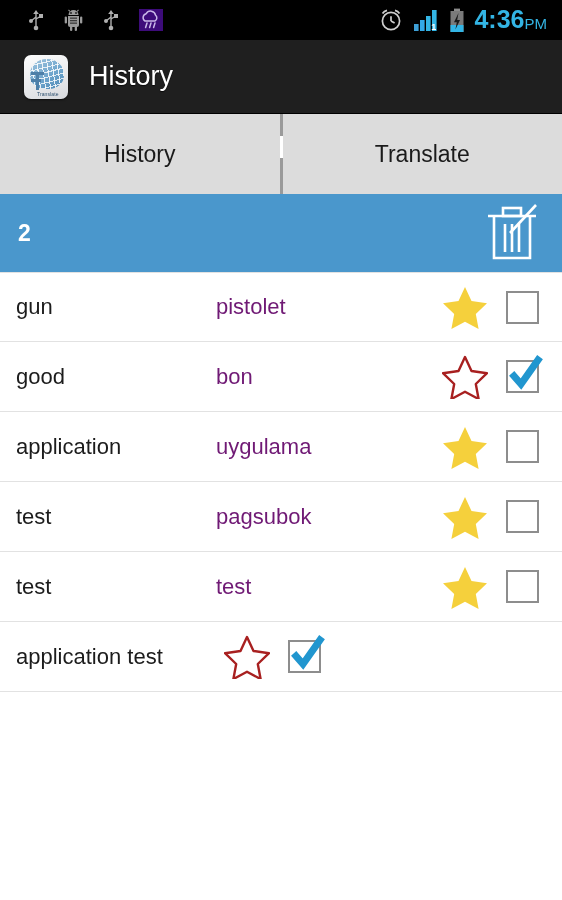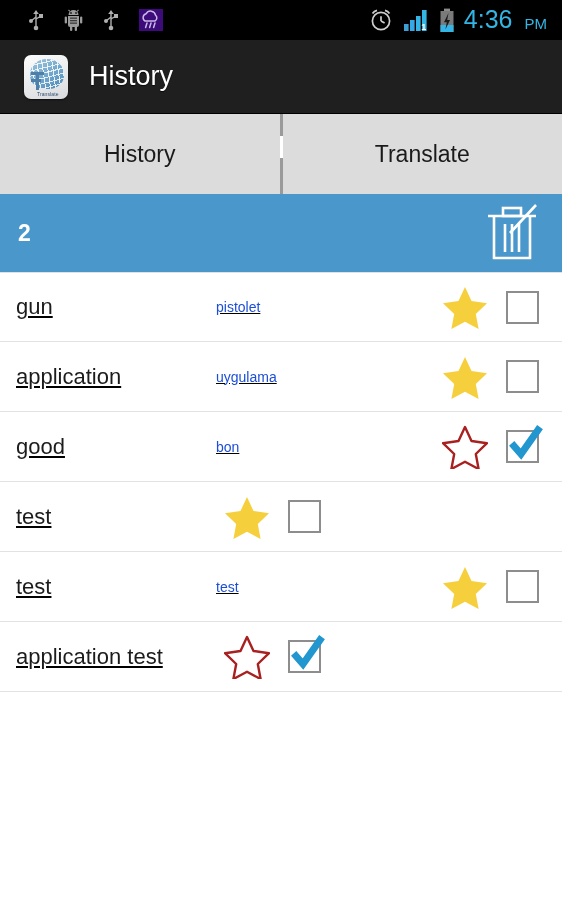--- a/index.html
+++ b/index.html
@@ -14,24 +14,24 @@
   
   .statusbar {
     height:40px; background:#000000; flex:0 0 40px;
     display:flex; align-items:center; padding:0 10px;
   }
   .sb-left { display:flex; align-items:center; gap:20px; padding-left:18px; }
   .sb-spacer { flex:1; }
   .sb-right { display:flex; align-items:center; gap:9px; padding-right:5px; }
   .sb-icon { display:flex; align-items:center; justify-content:center; }
   .sb-clock-text {
-    color:#33b5e5; font-size:25px; letter-spacing:0px; font-weight:400;
+    color:#33b5e5; font-size:25px; letter-spacing:0px; font-weight:700;
     line-height:1; position:relative; top:-1px;
   }
-  .sb-ampm { color:#33b5e5; font-size:15px; margin-left:12px; }
+  .sb-ampm { color:#33b5e5; font-size:15px; margin-left:0; }
   .sb-time-wrap { display:flex; align-items:baseline; }
 
   
   .actionbar {
     height:74px; flex:0 0 74px; background:#1f1f1f;
     display:flex; align-items:center; padding-left:24px;
     border-bottom:1px solid #000;
   }
   .app-icon {
     width:44px; height:44px; border-radius:7px;
@@ -82,25 +82,24 @@
   .ctx-count { color:#ffffff; font-size:23px; font-weight:bold; }
   .ctx-spacer { flex:1; }
   .trash-btn { width:56px; height:62px; display:flex; align-items:center; justify-content:center; cursor:pointer; }
 
   
   .list { flex:1 1 auto; background:#ffffff; overflow:hidden; }
   .row {
     height:70px; display:flex; align-items:center;
     border-bottom:1px solid #e2e2e2; padding:0 14px 0 16px;
     background:#ffffff;
-    text-decoration:underline;
   }
   .row:first-child { border-top:1px solid #e2e2e2; }
   .cell-source { width:200px; font-size:22px; color:#1c1c1c; white-space:nowrap; overflow:hidden; }
-  .cell-target { flex:1; font-size:14px; color:#1d4ed8; white-space:nowrap; overflow:hidden; }
+  .cell-target { flex:1; font-size:22px; color:#701a75; white-space:nowrap; overflow:hidden; }
   .cell-star { width:62px; display:flex; align-items:center; justify-content:center; cursor:pointer; }
   .cell-check { width:52px; display:flex; align-items:center; justify-content:center; cursor:pointer; }
 
   .cbox {
     width:33px; height:33px; border:2px solid #8d8d8d; background:#ffffff;
     position:relative;
   }
   .cbox .tick { position:absolute; left:-5px; top:-9px; }
 </style>
 </head>
@@ -258,49 +257,50 @@
         <div class="cell-star">
           <svg width="46" height="44" viewBox="0 0 46 44">
             <polygon points="23,2 29.5,16 45,18.2 33.8,29 36.6,44 23,36.8 9.4,44 12.2,29 1,18.2 16.5,16" fill="#f5d03c"></polygon>
           </svg>
         </div>
         <div class="cell-check">
           <span class="cbox"></span>
         </div>
       </div>
       <div class="row">
-        <div class="cell-source">application</div>
-        <div class="cell-target">uygulama</div>
-        <div class="cell-star">
-          <svg width="46" height="44" viewBox="0 0 46 44">
-            <polygon points="23,2 29.5,16 45,18.2 33.8,29 36.6,44 23,36.8 9.4,44 12.2,29 1,18.2 16.5,16" fill="#f5d03c"></polygon>
-          </svg>
-        </div>
-        <div class="cell-check">
-          <span class="cbox"></span>
-        </div>
-      </div>
-      <div class="row">
         <div class="cell-source">good</div>
         <div class="cell-target">bon</div>
         <div class="cell-star">
           <svg width="46" height="44" viewBox="0 0 46 44">
             <polygon points="23,2 29.5,16 45,18.2 33.8,29 36.6,44 23,36.8 9.4,44 12.2,29 1,18.2 16.5,16" fill="none" stroke="#a82020" stroke-width="2.4" stroke-linejoin="round"></polygon>
           </svg>
         </div>
         <div class="cell-check">
           <span class="cbox">
             <svg class="tick" width="43" height="43" viewBox="0 0 43 43">
               <path d="M11 23 L18 31 L35 7" fill="none" stroke="#2196cf" stroke-width="7" stroke-linecap="square" stroke-linejoin="miter"></path>
             </svg>
           </span>
         </div>
       </div>
       <div class="row">
+        <div class="cell-source">application</div>
+        <div class="cell-target">uygulama</div>
+        <div class="cell-star">
+          <svg width="46" height="44" viewBox="0 0 46 44">
+            <polygon points="23,2 29.5,16 45,18.2 33.8,29 36.6,44 23,36.8 9.4,44 12.2,29 1,18.2 16.5,16" fill="#f5d03c"></polygon>
+          </svg>
+        </div>
+        <div class="cell-check">
+          <span class="cbox"></span>
+        </div>
+      </div>
+      <div class="row">
         <div class="cell-source">test</div>
+        <div class="cell-target">pagsubok</div>
         <div class="cell-star">
           <svg width="46" height="44" viewBox="0 0 46 44">
             <polygon points="23,2 29.5,16 45,18.2 33.8,29 36.6,44 23,36.8 9.4,44 12.2,29 1,18.2 16.5,16" fill="#f5d03c"></polygon>
           </svg>
         </div>
         <div class="cell-check">
           <span class="cbox"></span>
         </div>
       </div>
       <div class="row">

